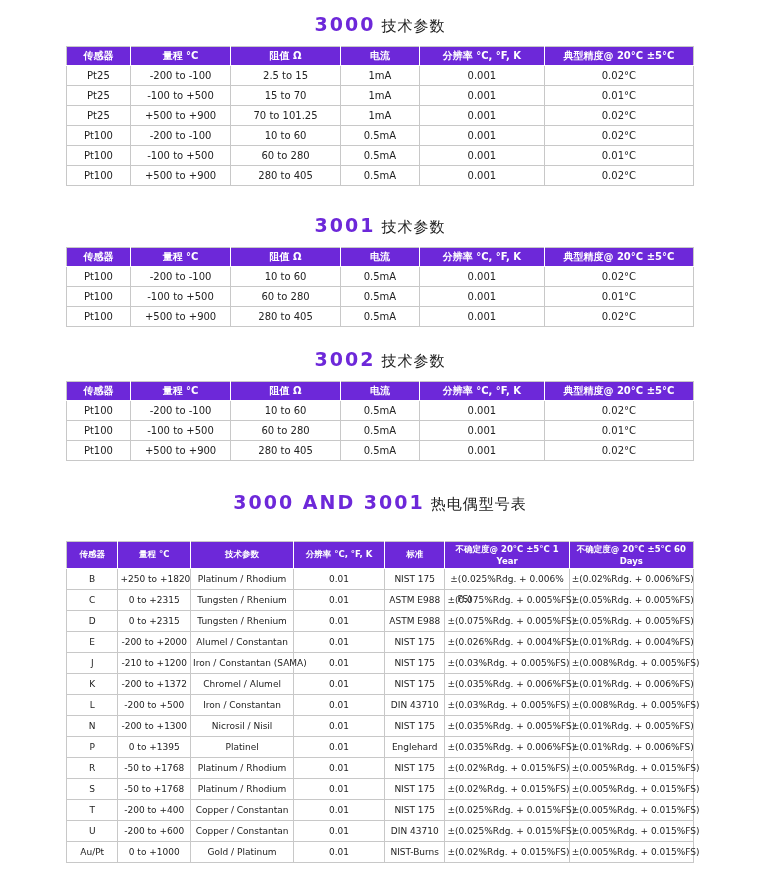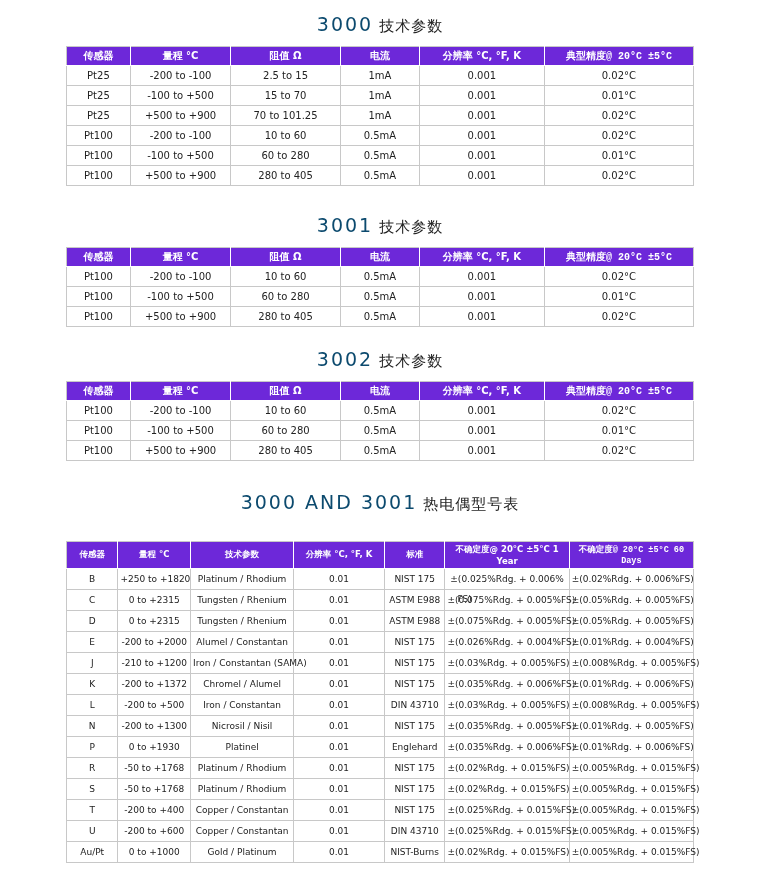--- a/index.html
+++ b/index.html
@@ -11,24 +11,24 @@
     font-family: "DejaVu Sans", "Liberation Sans", sans-serif;
     color: #1a1a1a;
   }
   .section { text-align: center; }
   .section-title {
     text-align: center;
     white-space: nowrap;
     line-height: 22px;
   }
   .section-title .model {
-    font-weight: normal;
+    font-weight: bold;
     font-size: 19px;
     letter-spacing: 2px;
-    color: #0c4a6e;
+    color: #6d28d9;
   }
   .section-title .suffix {
     font-size: 15px;
     color: #222;
     margin-left: 6px;
     letter-spacing: 1px;
   }
   .t-title-1 { margin-top: 13px; margin-bottom: 9px; }
   .t-title-2 { margin-top: 28px; margin-bottom: 9px; }
   .t-title-3 { margin-top: 21px; margin-bottom: 9px; }
@@ -44,21 +44,21 @@
   table.data-table th {
     background: #6d28d9;
     color: #ffffff;
     font-weight: bold;
     border: 1px solid #ffffff;
     border-top: none;
     padding: 2px 1px;
     text-align: center;
   }
   table.data-table th:first-child { border-left-color: #c8c8c8; }
-  table.data-table th:last-child  { border-right-color: #c8c8c8; font-family: Liberation Mono, monospace; }
+  table.data-table th:last-child  { border-right-color: #c8c8c8; }
   table.data-table td {
     border: 1px solid #c8c8c8;
     text-align: center;
     vertical-align: middle;
     padding: 0 2px;
     color: #222;
     background: #ffffff;
   }
   
   .t-spec th { font-size: 10px; height: 14px; }
@@ -336,21 +336,21 @@
             <td>N</td>
             <td>-200 to +1300</td>
             <td>Nicrosil / Nisil</td>
             <td>0.01</td>
             <td>NIST 175</td>
             <td>±(0.035%Rdg. + 0.005%FS)</td>
             <td>±(0.01%Rdg. + 0.005%FS)</td>
           </tr>
           <tr>
             <td>P</td>
-            <td>0 to +1930</td>
+            <td>0 to +1395</td>
             <td>Platinel</td>
             <td>0.01</td>
             <td>Englehard</td>
             <td>±(0.035%Rdg. + 0.006%FS)</td>
             <td>±(0.01%Rdg. + 0.006%FS)</td>
           </tr>
           <tr>
             <td>R</td>
             <td>-50 to +1768</td>
             <td>Platinum / Rhodium</td>

